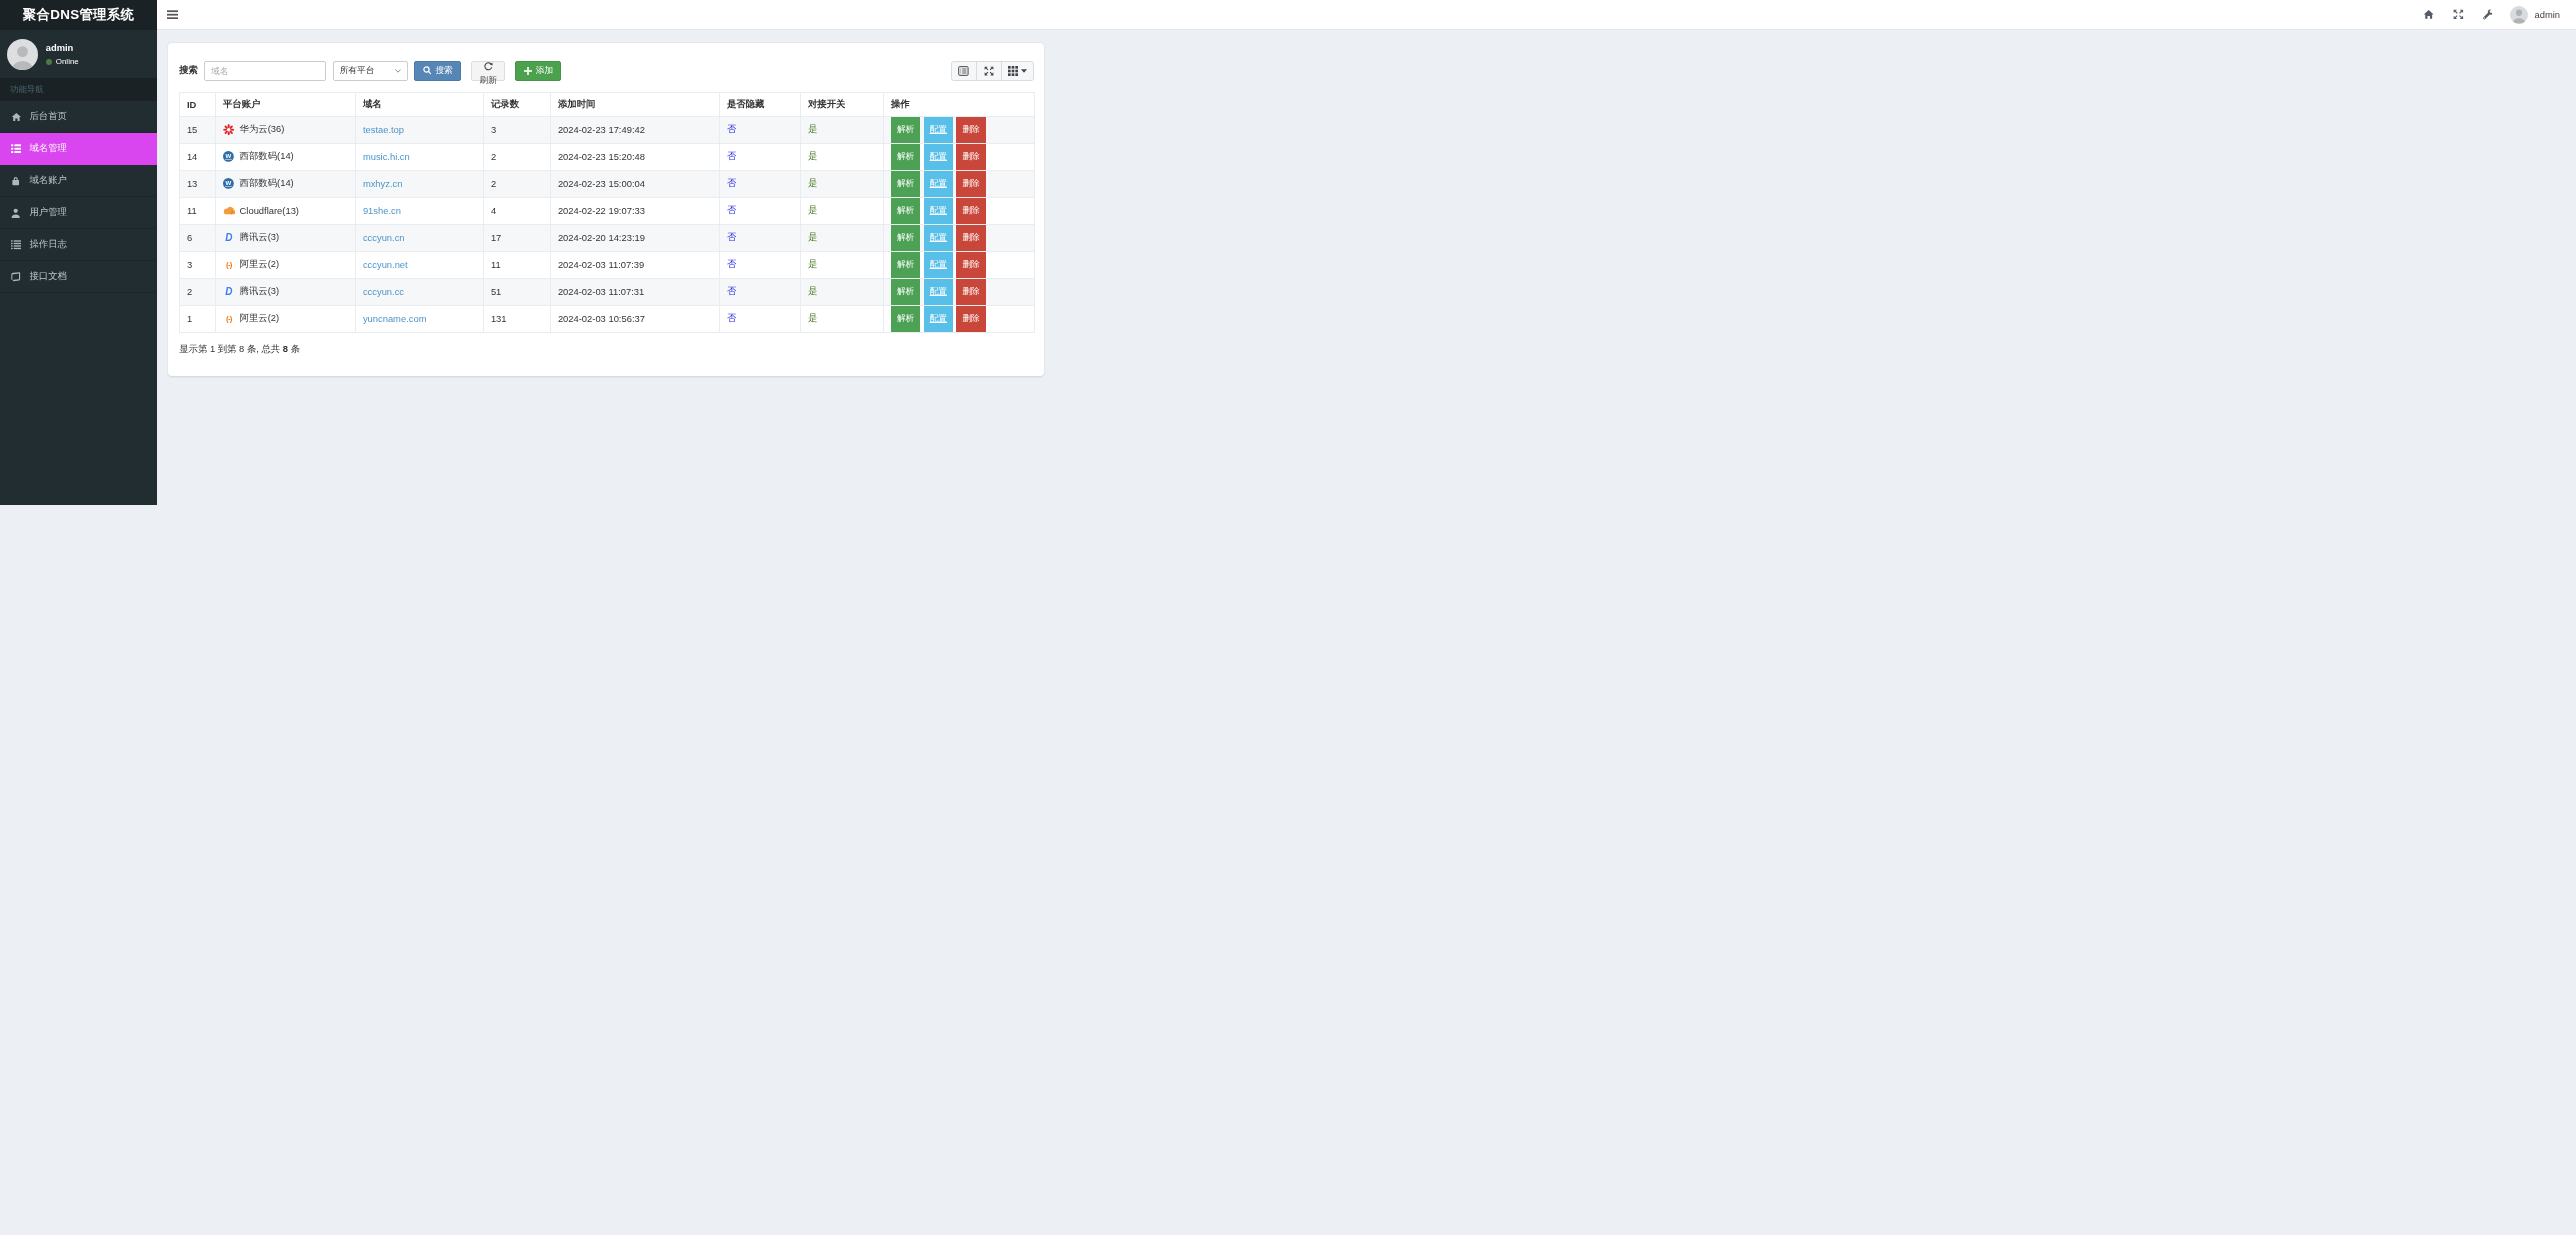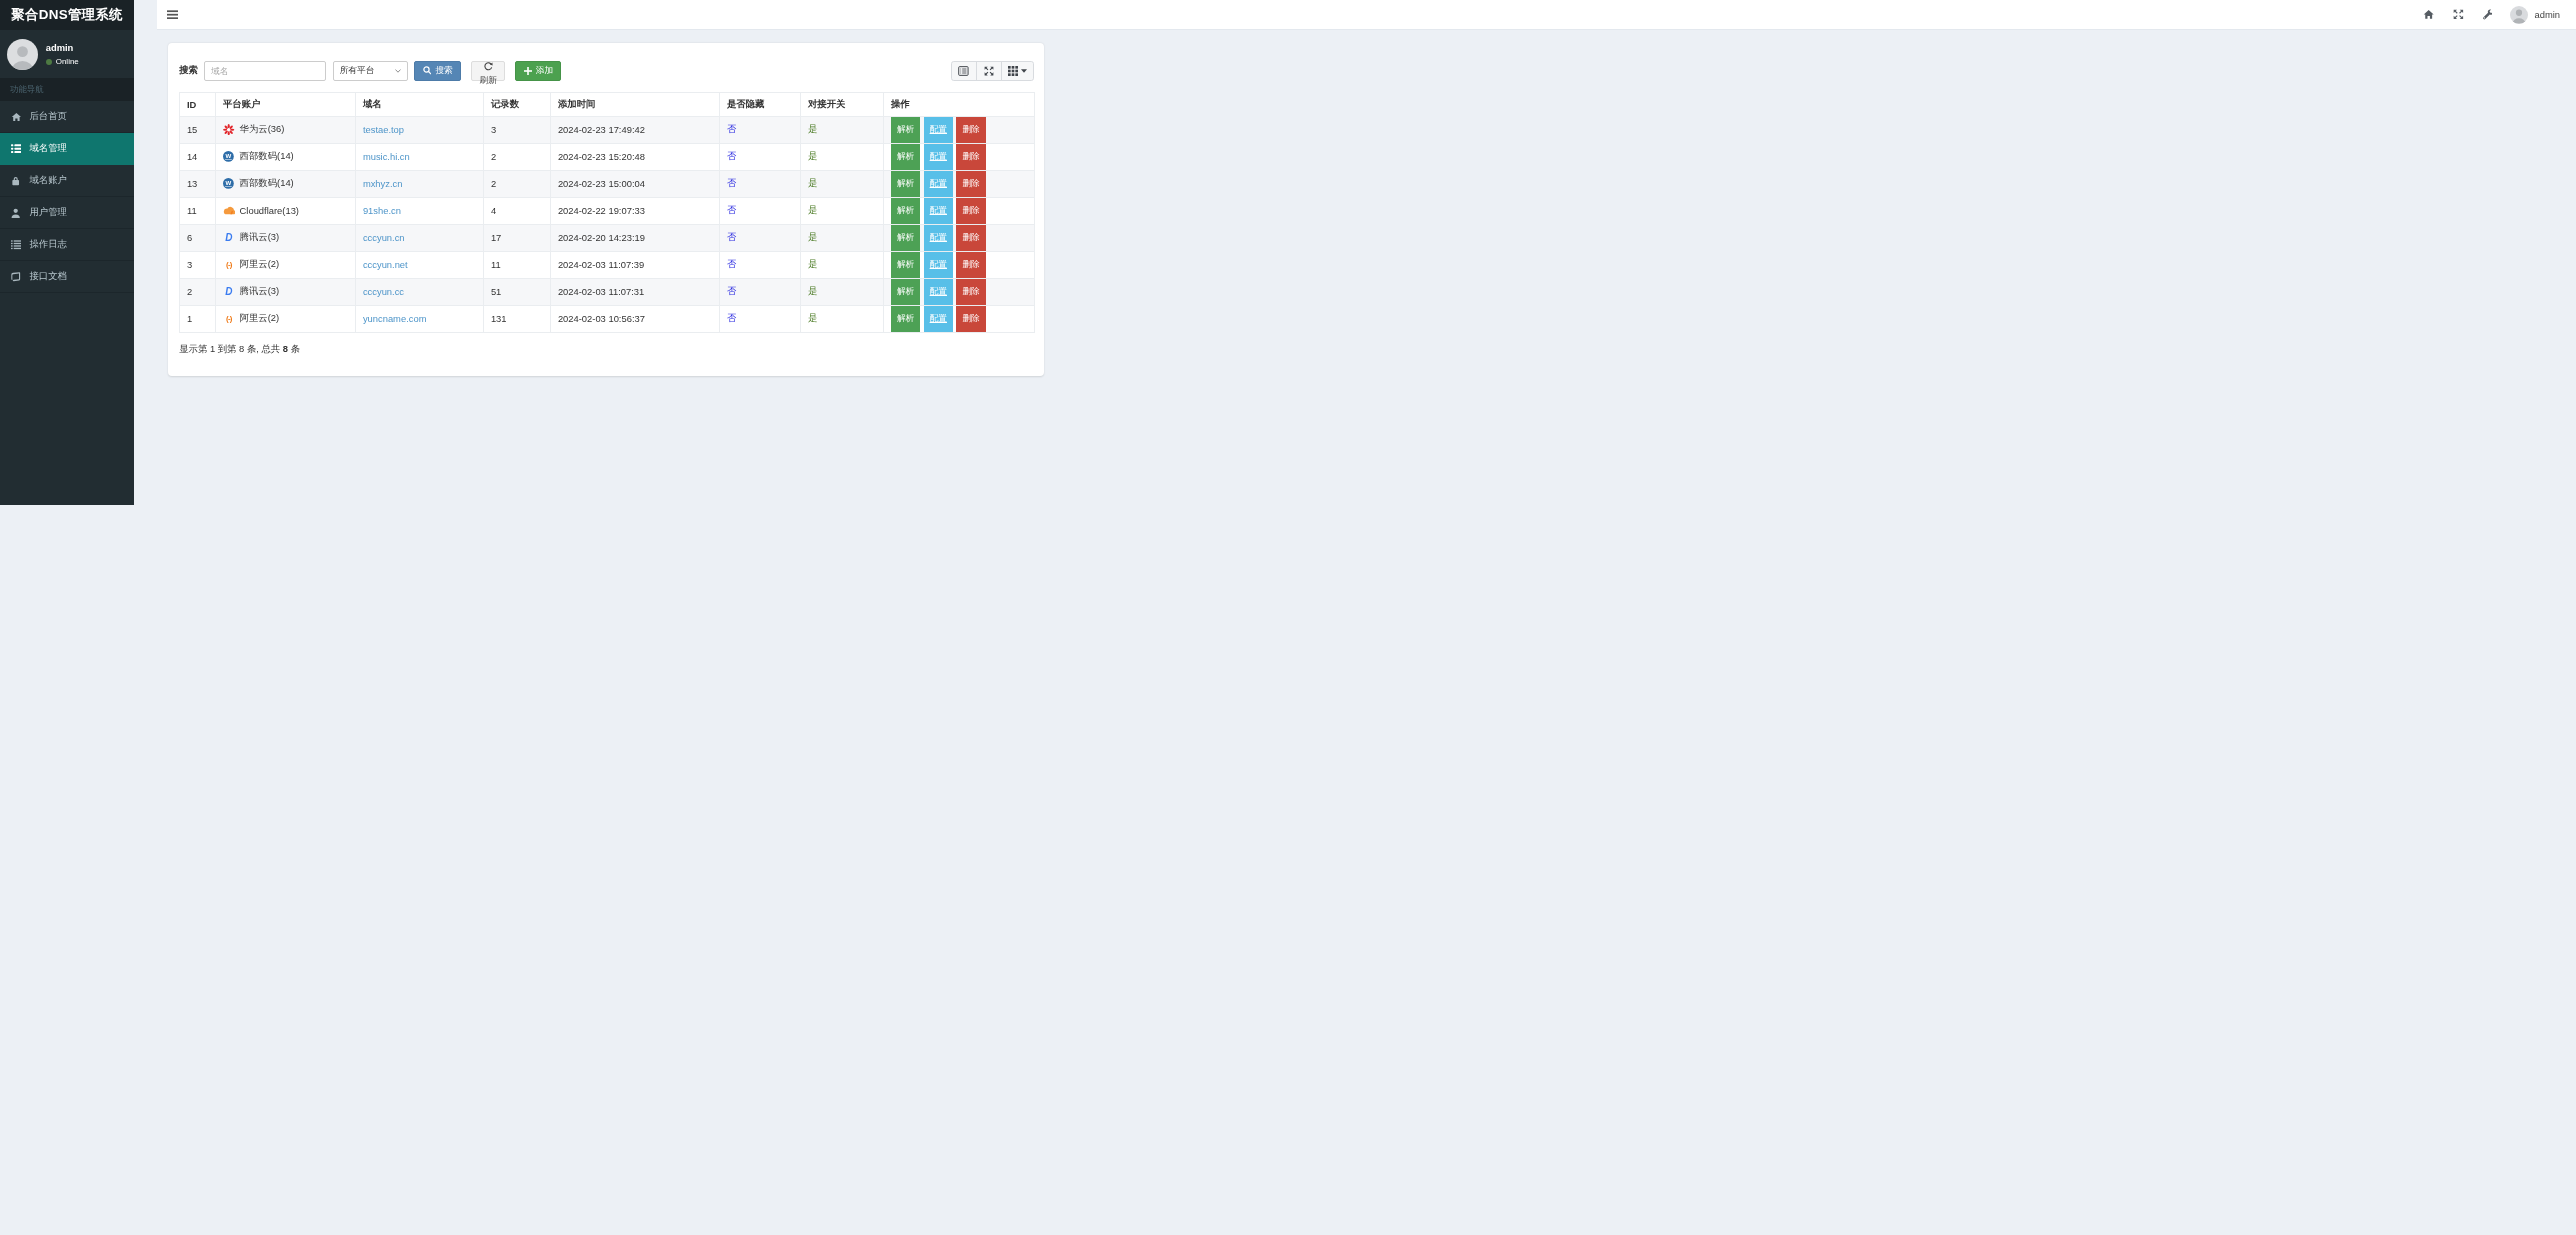--- a/index.html
+++ b/index.html
@@ -1,35 +1,35 @@
 <!DOCTYPE html>
 <html><head>
 <meta charset="utf-8">
 <style>
   * { margin:0; padding:0; box-sizing:border-box; }
   html,body { width:1054px; height:505px; overflow:hidden;
     font-family:"Liberation Sans","DejaVu Sans",sans-serif; font-size:9.4px; color:#333; background:#ecf0f5; }
 
   
-  .sidebar { position:absolute; left:0; top:0; width:134px; height:505px; background:#222d32; z-index:5; }
+  .sidebar { position:absolute; left:0; top:0; width:157px; height:505px; background:#222d32; z-index:5; }
   .logo { height:30px; background:#1a2226; color:#fff; font-size:13.4px; font-weight:600;
     display:flex; align-items:center; justify-content:center; letter-spacing:0.3px; }
   .user-panel { display:flex; align-items:center; gap:8px; padding:8.7px 8px 8.7px 6.7px; }
   .avatar { width:31px; height:31px; border-radius:50%; background:#dcdee0; overflow:hidden; flex:none;
     display:flex; align-items:flex-end; justify-content:center; }
   .user-meta { display:flex; flex-direction:column; gap:4px; }
   .user-name { color:#fff; font-weight:bold; font-size:9.4px; }
   .user-status { color:#fff; font-size:8px; display:flex; align-items:center; gap:4px;text-align:right; }
   .dot { width:6px; height:6px; border-radius:50%; background:#4d7a42; display:inline-block; }
   .nav-header { background:#1a2226; color:#4b646f; font-size:8.4px; padding:6px 10px; }
   .nav { list-style:none; }
   .nav-item { height:32px; display:flex; align-items:center; gap:7.4px; padding:0 10px;
     color:#b8c7ce; font-size:9.4px; cursor:pointer; border-bottom:0.7px solid #1c262b; }
   .nav-item .nicon { width:12px; display:flex; justify-content:center; color:#aab8bf; }
-  .nav-item.active { background:#0f766e; color:#fff; border-bottom-color:transparent; }
+  .nav-item.active { background:#d946ef; color:#fff; border-bottom-color:transparent; }
   .nav-item.active .nicon { color:#fff; }
 
   
   .navbar { position:absolute; left:157px; top:0; right:0; height:30px; background:#fff;
     border-bottom:0.7px solid #e3e8ee; display:flex; align-items:center; z-index:4; }
   .hamburger { margin-left:10px; color:#555; cursor:pointer; display:flex; }
   .nav-right { margin-left:auto; display:flex; align-items:center; gap:18px; margin-right:16px; color:#565c63; }
   .nav-right .nbico { cursor:pointer; display:flex; }
   .nav-user { display:flex; align-items:center; gap:6px; cursor:pointer; }
   .avatar-sm { width:18px; height:18px; border-radius:50%; background:#d9dbde; overflow:hidden;

